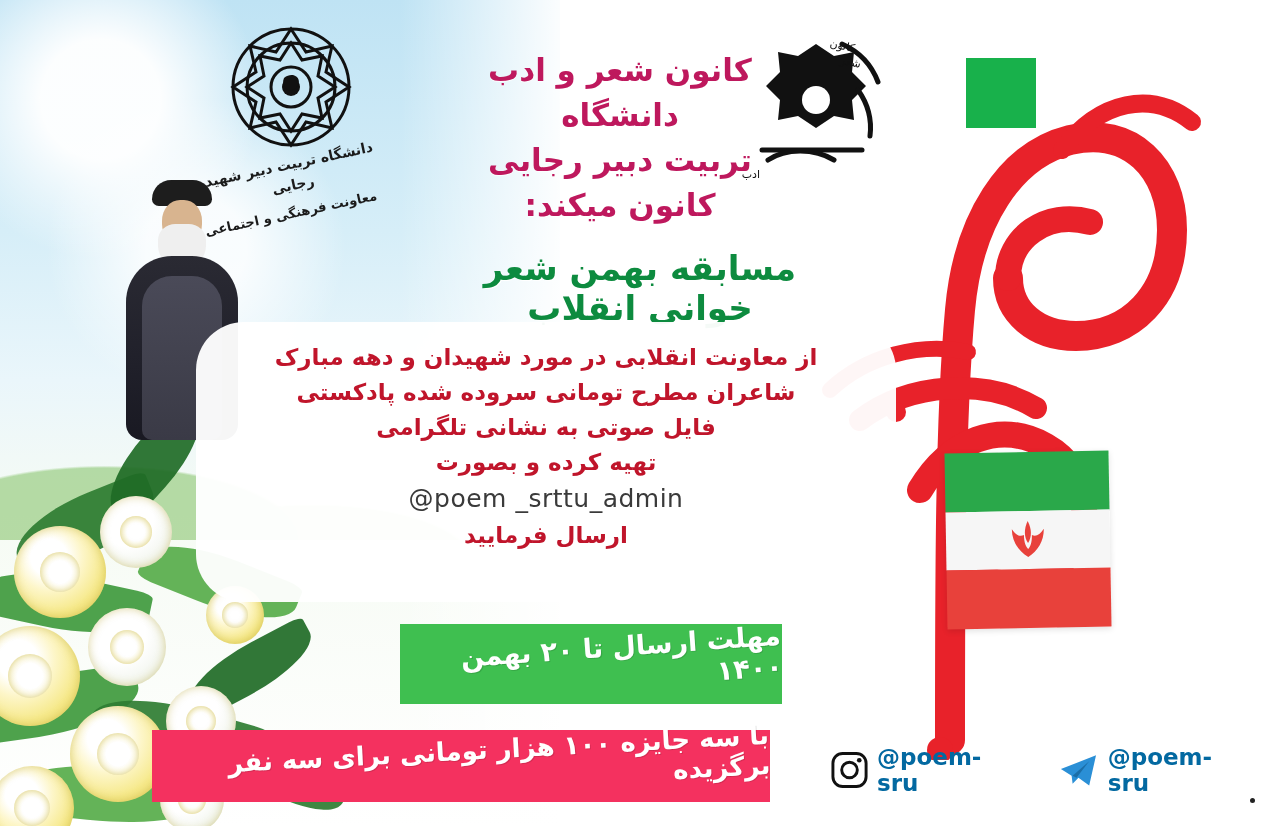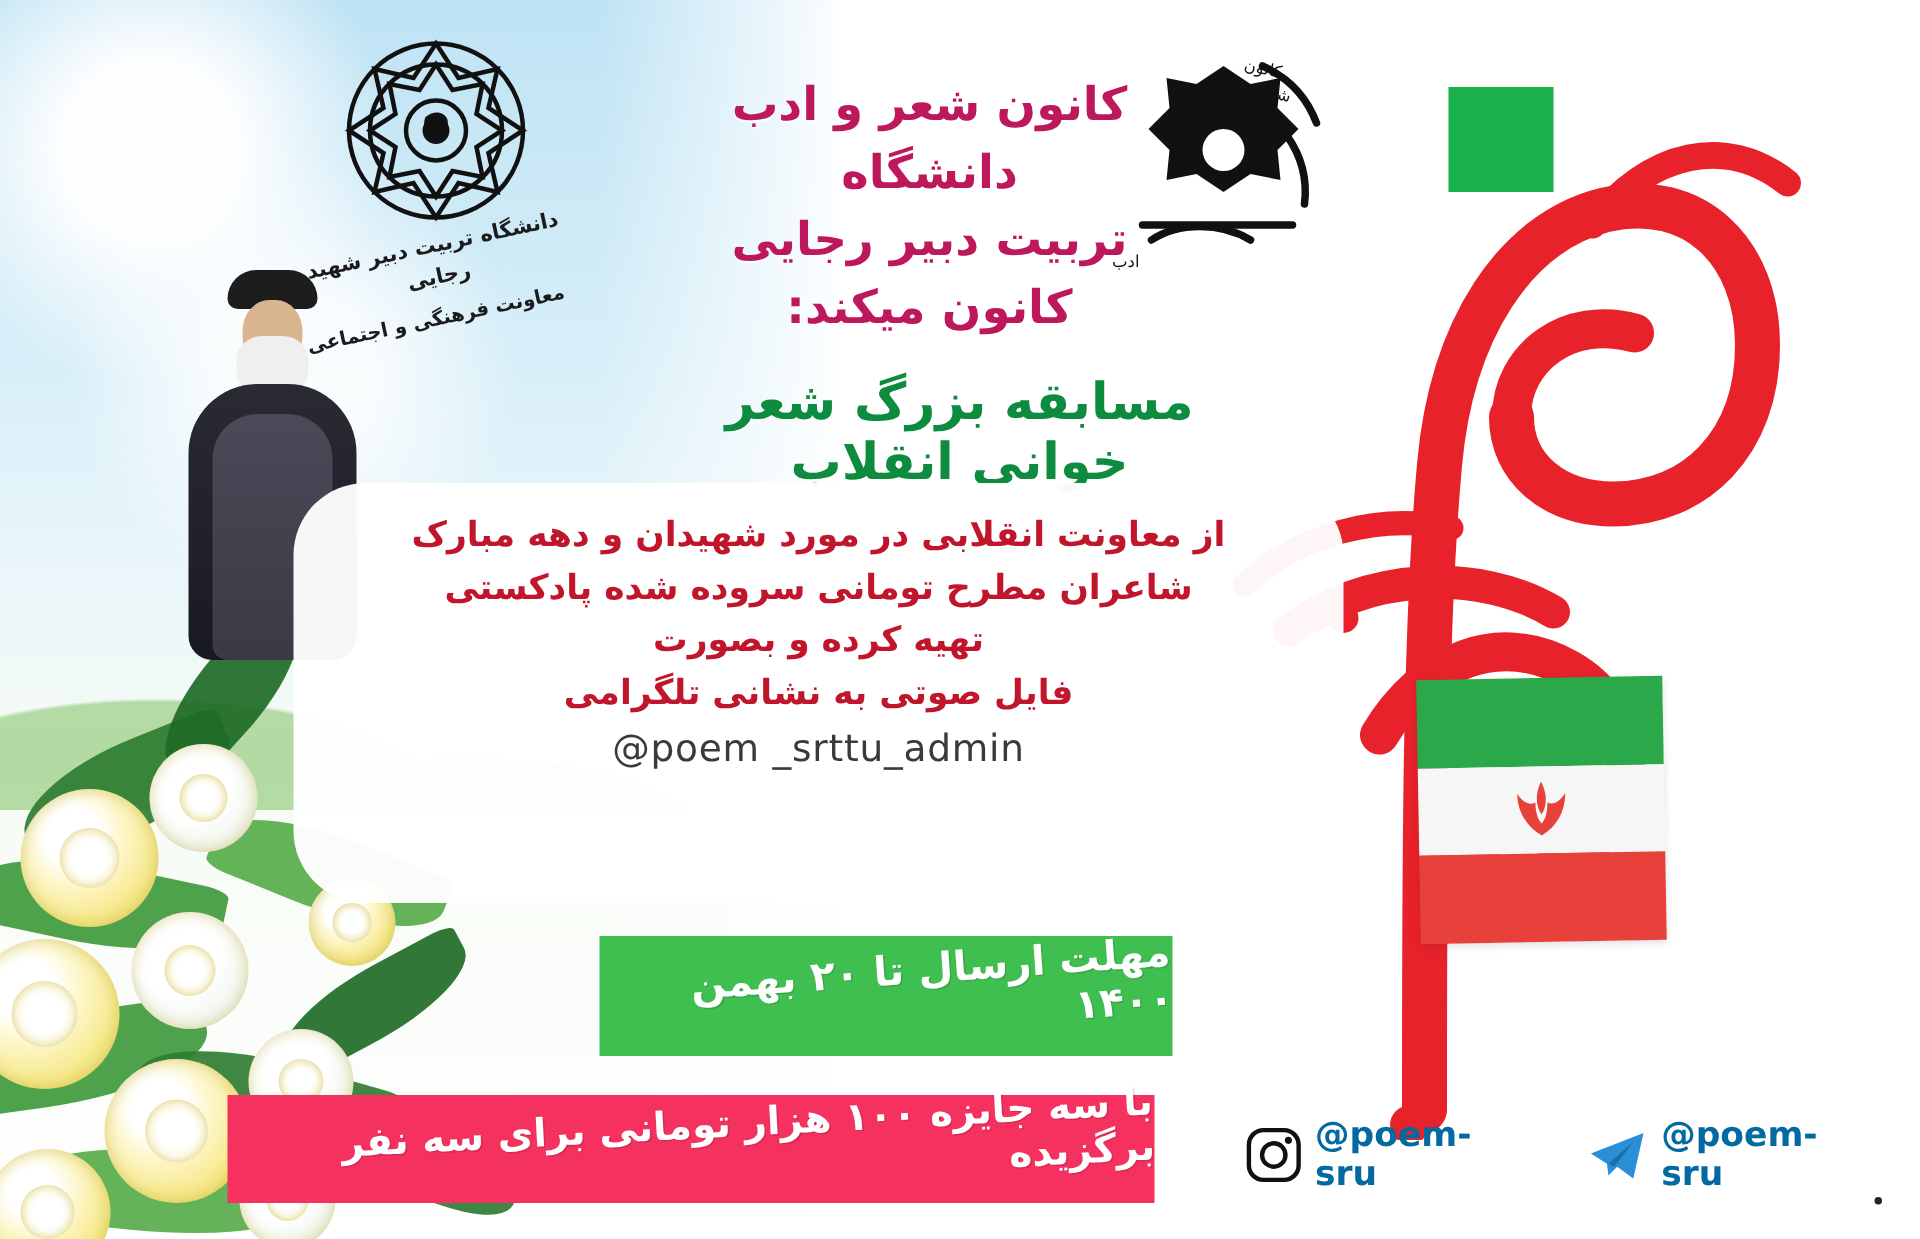--- a/index.html
+++ b/index.html
@@ -430,29 +430,30 @@
       </g>
     </svg>
   </div>
 
   <div class="header-text">
     <span class="l1">کانون شعر و ادب دانشگاه</span>
     <span class="l2">تربیت دبیر رجایی</span>
     <span class="l3">کانون میکند:</span>
   </div>
 
-  <div class="main-title">مسابقه بزرگ شعر خوانی انقلاب</div>
+  <div class="main-title">مسابقه بهمن شعر خوانی انقلاب</div>
 
   <div class="body-panel"></div>
   <div class="body-text">
     <span class="line">از معاونت انقلابی در مورد شهیدان و دهه مبارک</span>
     <span class="line">شاعران مطرح تومانی سروده شده پادکستی</span>
+    <span class="line">فایل صوتی به نشانی تلگرامی</span>
     <span class="line">تهیه کرده و بصورت</span>
-    <span class="line">فایل صوتی به نشانی تلگرامی</span>
     <span class="handle">@poem _srttu_admin</span>
+    <span class="line">ارسال فرمایید</span>
   </div>
 
   <div class="deadline-bar">
     <span class="txt">مهلت ارسال تا ۲۰ بهمن ۱۴۰۰</span>
   </div>
 
   <div class="prize-bar">
     <span class="txt">با سه جایزه ۱۰۰ هزار تومانی برای سه نفر برگزیده</span>
   </div>
 

